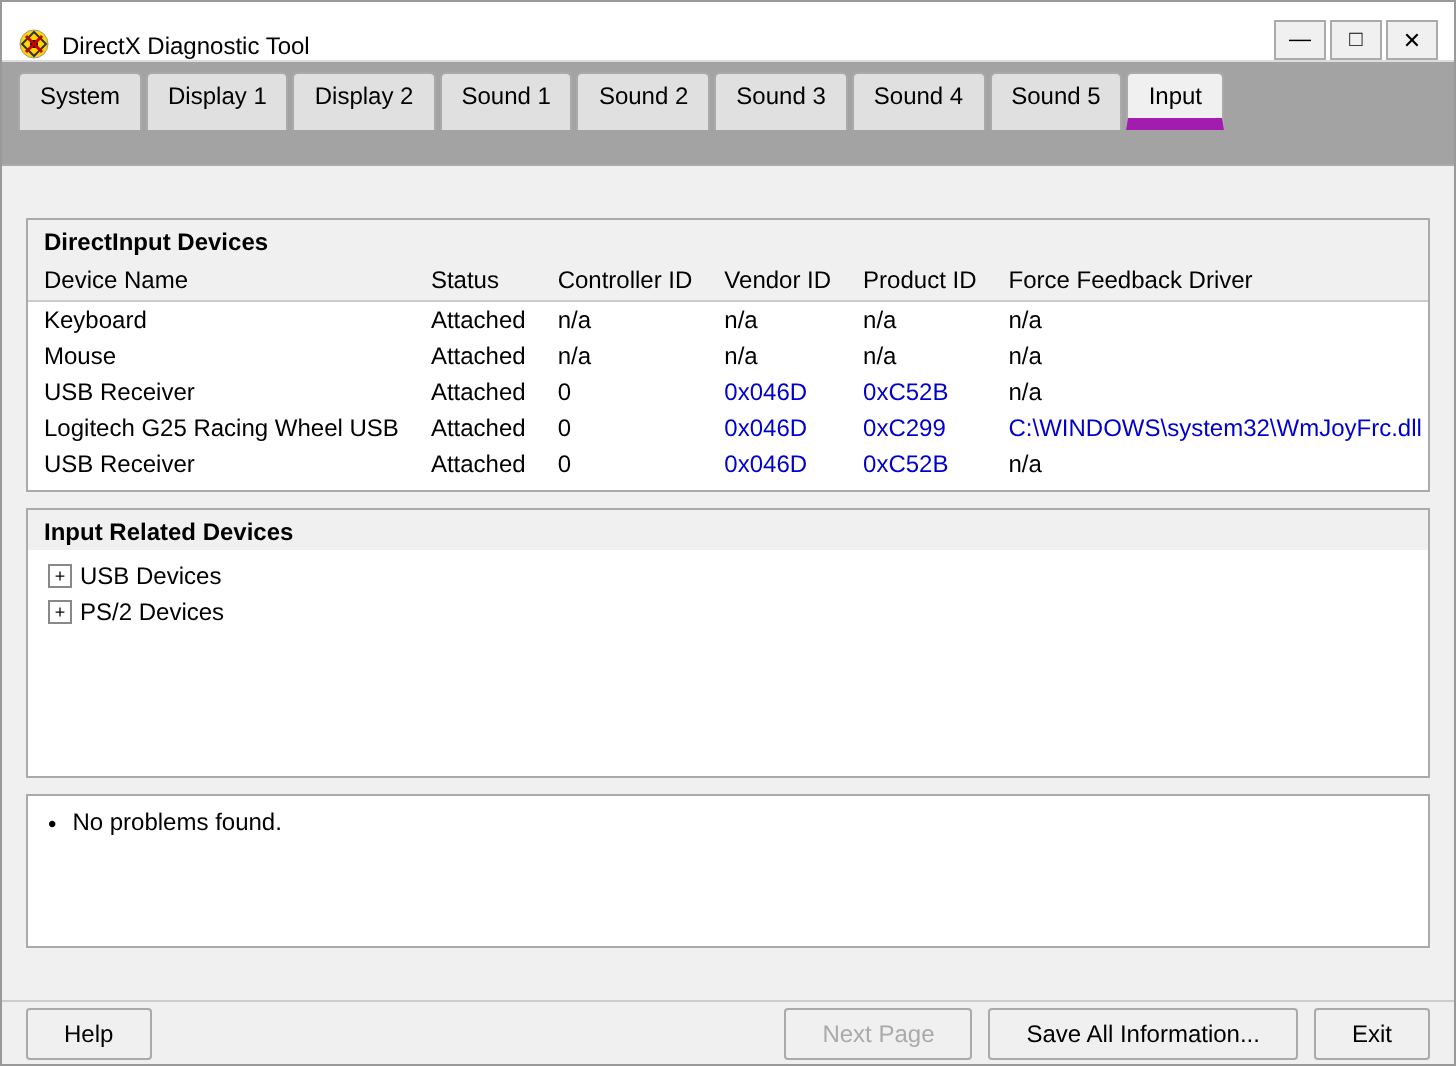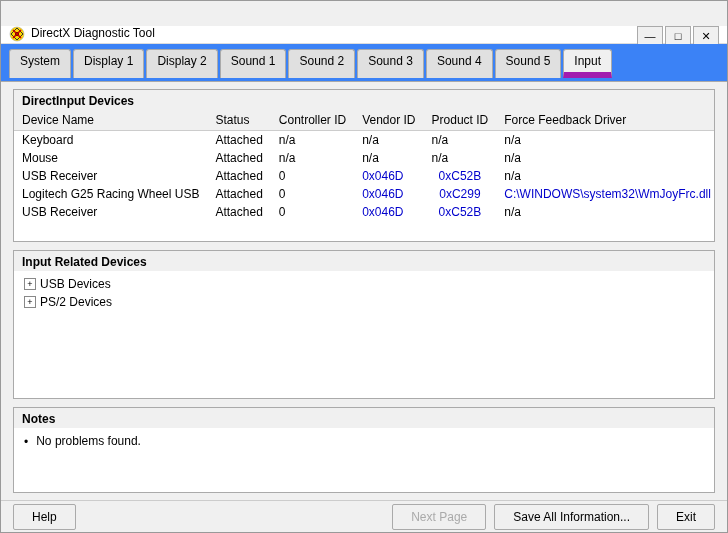--- a/index.html
+++ b/index.html
@@ -14,27 +14,26 @@
     .window {
       width: 728px;
       height: 533px;
       background: #f0f0f0;
       border: 1px solid #999;
       display: flex;
       flex-direction: column;
     }
     .title-bar {
       background: #fff;
-      height: 18px;
-      display: flex;
-      align-items: flex-start;
+      height: 30px;
+      display: flex;
+      align-items: flex-end;
       padding: 0 8px;
       border-bottom: 1px solid #ddd;
       flex-shrink: 0;
-      margin-top: 25px;
     }
     .title-bar-icon {
       width: 16px;
       height: 16px;
       margin-right: 6px;
       flex-shrink: 0;
     }
     .title-bar-text {
       flex: 1;
       font-size: 12px;
@@ -50,22 +49,22 @@
       background: #f0f0f0;
       border: 1px solid #aaa;
       cursor: pointer;
       display: flex;
       align-items: center;
       justify-content: center;
       font-size: 11px;
     }
     .tab-bar {
       display: flex;
-      padding: 4px 8px 4px 8px;
-      background: #3b82f6;
+      padding: 4px 8px 18px 8px;
+      background: #a3a3a3;
       flex-shrink: 0;
       border-bottom: 1px solid #aaa;
     }
     .tab {
       padding: 4px 10px;
       border: 1px solid #aaa;
       border-bottom: none;
       background: #e0e0e0;
       cursor: pointer;
       margin-right: 2px;
@@ -75,21 +74,21 @@
       bottom: -1px;
     }
     .tab.active {
       background: #f0f0f0;
       border-bottom: 6px solid #a21caf;
       z-index: 1;
       font-weight: normal;
     }
     .content {
       flex: 1;
-      padding: 7px 12px;
+      padding: 26px 12px;
       display: flex;
       flex-direction: column;
       gap: 8px;
       overflow: hidden;
     }
     .section {
       border: 1px solid #aaa;
       background: #fff;
       display: flex;
       flex-direction: column;
@@ -114,21 +113,21 @@
       padding: 3px 8px;
       border-bottom: 1px solid #ccc;
       font-weight: normal;
       white-space: nowrap;
     }
     .device-table td {
       padding: 2px 8px;
       white-space: nowrap;
     }
     .vendor-id { color: #0000cc; }
-    .product-id { color: #0000cc; text-align: center; }
+    .product-id { color: #0000cc; }
     .ff-driver { color: #0000cc; }
     .input-related {
       height: 156px;
       overflow: hidden;
     }
     .tree-section {
       padding: 6px 10px;
       display: flex;
       flex-direction: column;
       gap: 4px;
@@ -303,21 +302,20 @@
             <span>USB Devices</span>
           </div>
           <div class="tree-item">
             <div class="tree-expand">+</div>
             <span>PS/2 Devices</span>
           </div>
         </div>
     </div>
 
     <div class="section notes-section">
-      <div class="section-title">Notes</div>
       <div class="notes-inner" id="notes-inner">
       <span class="notes-bullet">•</span>
           <span>No problems found.</span>
         </div>
     </div>
 
   </div>
 
   <div class="footer">
     <button class="footer-btn">Help</button>

